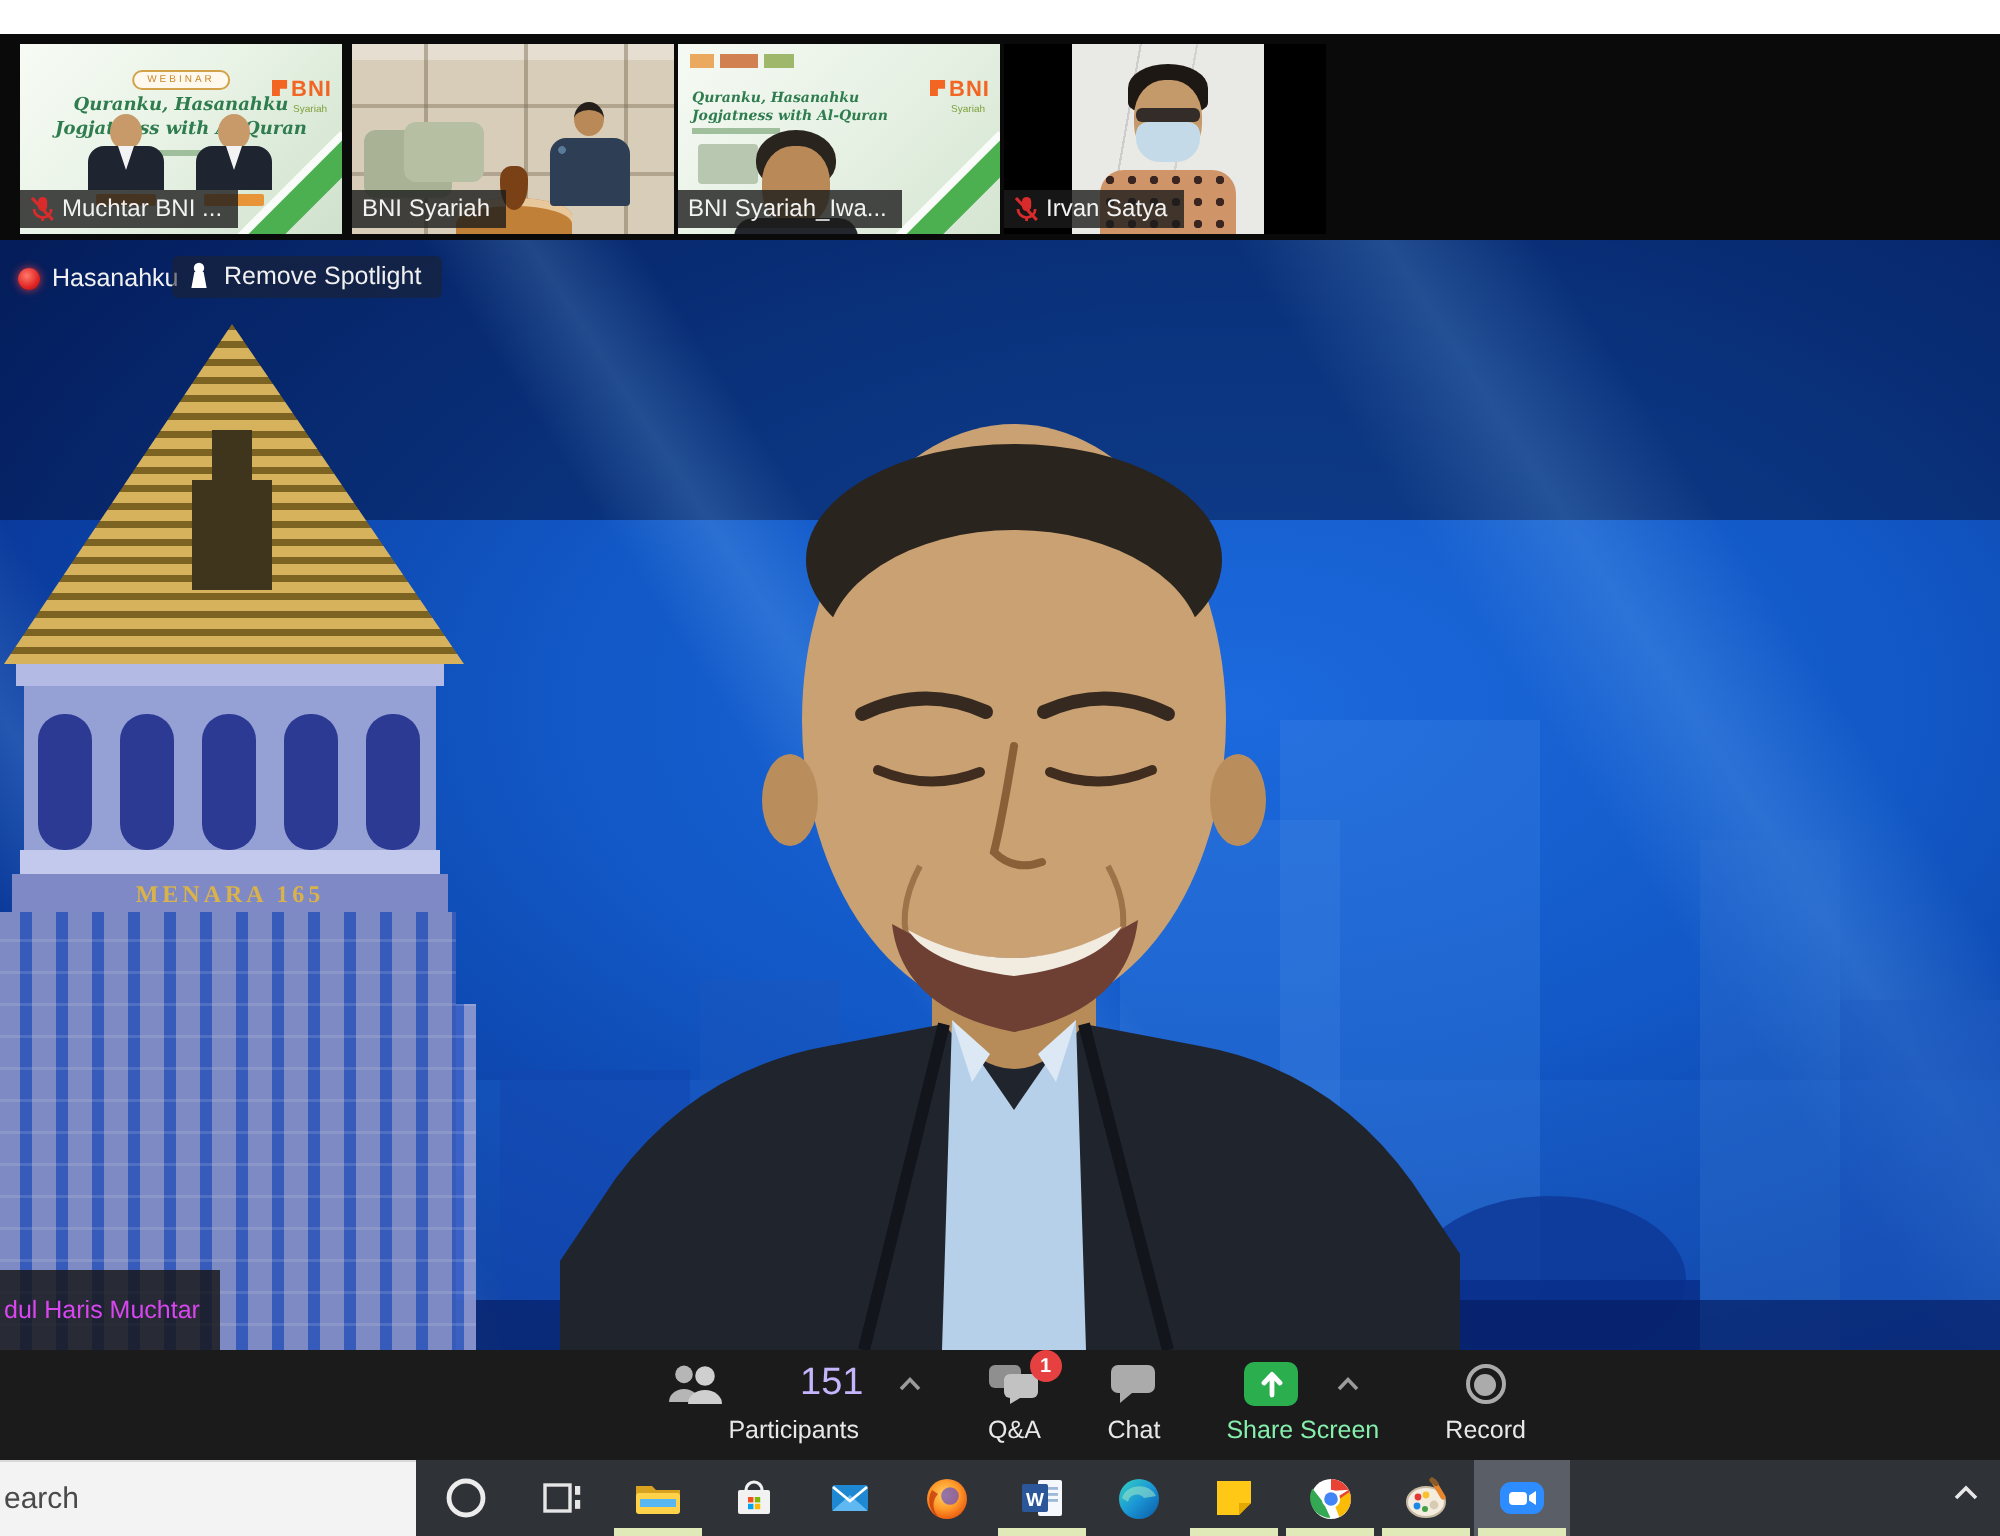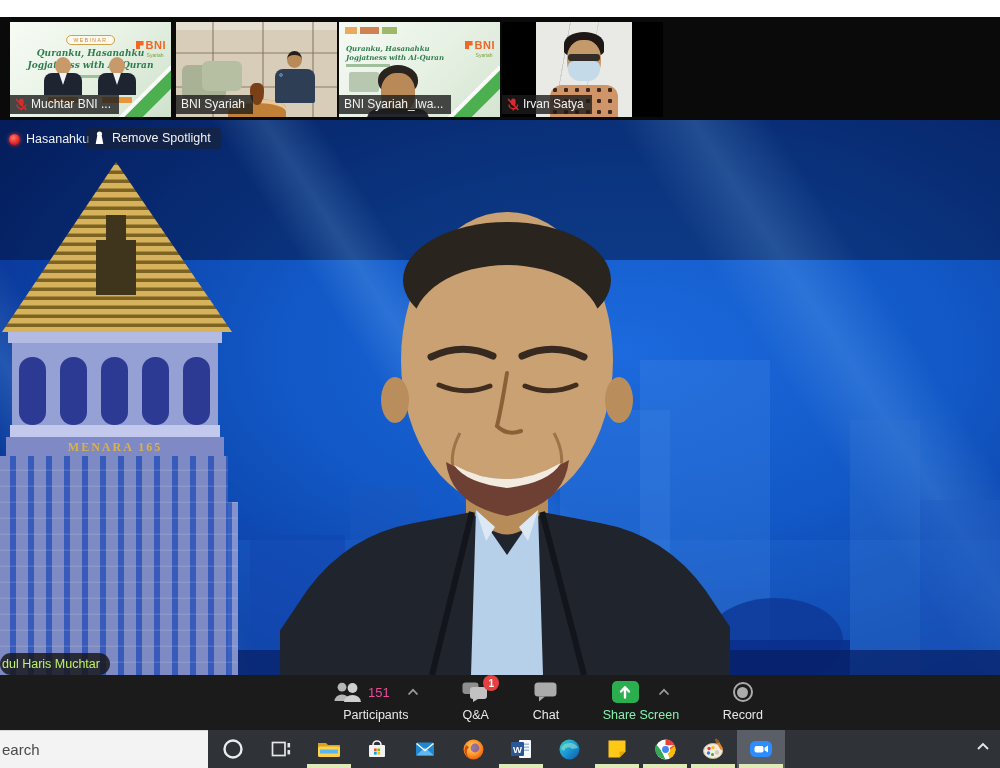--- a/index.html
+++ b/index.html
@@ -105,30 +105,30 @@
   
   #main-video { position:absolute; top:120px; left:0; width:1000px; height:555px; overflow:hidden; background:#0a2f7e; }
   #bg-svg, #person-svg { position:absolute; top:0; left:0; }
   #person-svg { left:280px; top:85px; }
 
   .meet-chip { position:absolute; display:flex; align-items:center; gap:6px; color:#f1f1f1; font-size:12.5px; }
   #recording { top:12px; left:9px; }
   .recdot { width:11px; height:11px; border-radius:50%; background:radial-gradient(circle at 40% 35%,#ff7a6a,#e02424 60%,#9c1010); box-shadow:0 0 4px rgba(255,60,60,.8); }
   #remove-spotlight { top:8px; left:86px; background:rgba(30,32,44,.55); border-radius:3px; padding:3px 10px 4px 7px; cursor:default; }
 
-  #speaker-label { position:absolute; left:0; bottom:0; height:22px; background:rgba(22,22,22,.82);
-                   color:#bef264; font-size:12.5px; display:flex; align-items:center; padding:0 10px 0 2px;border-radius:11px; }
+  #speaker-label { position:absolute; left:0; bottom:0; height:40px; background:rgba(22,22,22,.82);
+                   color:#d946ef; font-size:12.5px; display:flex; align-items:center; padding:0 10px 0 2px; }
 
   
   #toolbar { position:absolute; top:675px; left:0; width:1000px; height:55px; background:#1b1b1b; }
   #tool-row { position:absolute; left:333px; top:6px; width:430px; display:flex; justify-content:space-between; }
   .tool { display:flex; flex-direction:column; align-items:center; gap:5px; cursor:default; }
   .tool-top { position:relative; height:22px; display:flex; align-items:center; gap:7px; }
   .tool-label { font-size:12.5px; color:#e8e8e8; white-space:nowrap; }
-  .count { color:#ec4899; font-size:13px; }
+  .count { color:#c4b5fd; font-size:19px;margin-left:32px; }
   .badge { position:absolute; top:-6px; right:-10px; min-width:16px; height:16px; border-radius:8px; background:#e64040;
            color:#fff; font-size:10px; font-weight:bold; display:flex; align-items:center; justify-content:center; padding:0 4px; }
   .share-btn { width:27px; height:22px; border-radius:5px; background:#2bae4e; display:flex; align-items:center; justify-content:center; }
   .share-label { color:#86efac; }
   .rec-ring { width:20px; height:20px; border:2.5px solid #ababab; border-radius:50%; display:flex; align-items:center; justify-content:center; }
   .rec-ring i { width:11px; height:11px; background:#ababab; border-radius:50%; }
 
   
   #taskbar { position:absolute; top:730px; left:0; width:1000px; height:38px; background:#2f3338; }
   #search-box { position:absolute; left:0; top:0; width:208px; height:38px; background:#f3f3f3; border-top:1px solid #d8d8d8;

